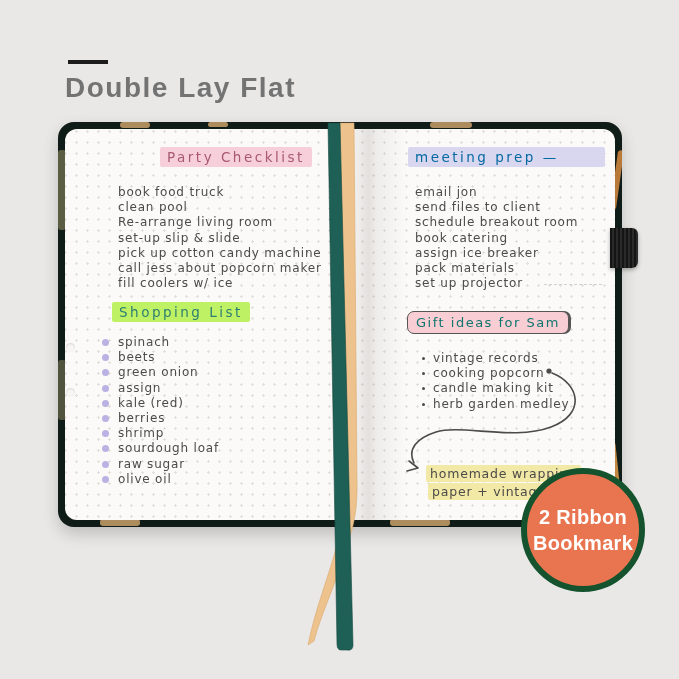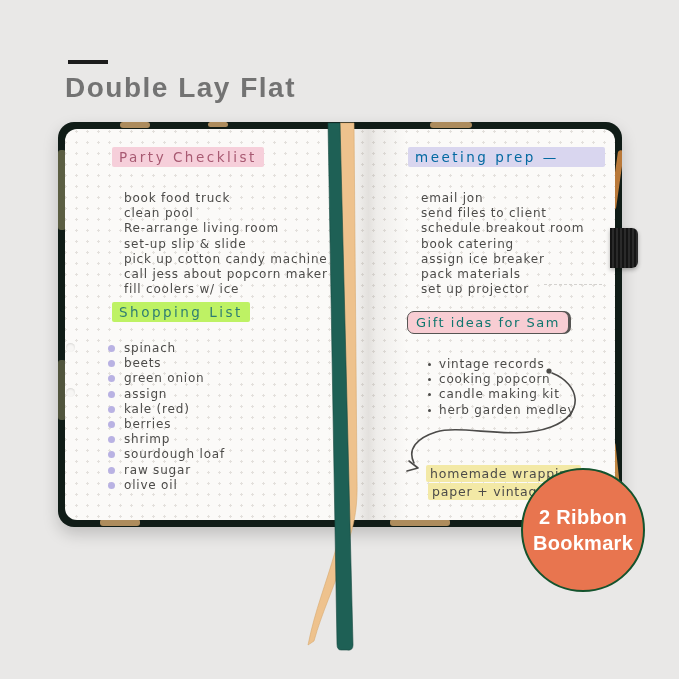--- a/index.html
+++ b/index.html
@@ -35,27 +35,27 @@
     background:linear-gradient(90deg, rgba(90,80,70,0) 0%, rgba(90,80,70,0.08) 40%,
       rgba(90,80,70,0.15) 52%, rgba(90,80,70,0.08) 62%, rgba(90,80,70,0) 100%);
   }
   .emboss-dot{
     position:absolute;width:9px;height:9px;border-radius:50%;
     background:#f7f6f4;box-shadow:inset 0 1px 2px rgba(0,0,0,0.12);
   }
 
   
   .hw{color:#4c4b49;font-family:"DejaVu Sans",sans-serif;letter-spacing:0.8px;}
-  .hw-list{list-style:none;margin:11px;padding:0;font-size:12px;line-height:15.2px;}
+  .hw-list{list-style:none;margin:5px;padding:0;font-size:12px;line-height:15.2px;}
   .hw-list li{white-space:nowrap;}
   .heading{
     font-size:13.5px;letter-spacing:2.5px;white-space:nowrap;
     padding:2px 7px;border-radius:2px;display:inline-block;
   }
-  .party-head{background:#f6cfda;color:#a85a72;}
+  .party-head{background:#f6cfda;color:#a85a72;margin-left:48px;}
   .shopping-head{background:#bef264;color:#2e7d72;}
   .meeting-head{background:#d9d6ef;color:#0369a1;padding-right:46px;}
   .gift-head{
     background:#f8cdd3;color:#0f766e;border:1.6px solid #565553;border-radius:7px;
     font-size:13px;letter-spacing:1.5px;padding:3px 8px;
     box-shadow:2px 0 0 #565553;
   }
   .bullet-list li{position:relative;padding-left:16px;}
   .bullet-list li::before{
     content:"";position:absolute;left:0;top:4px;width:7px;height:7px;border-radius:50%;
@@ -76,21 +76,21 @@
     background:repeating-linear-gradient(90deg,#141414 0 2px,#2a2a2a 2px 4px);
     border-radius:0 6px 6px 0;box-shadow:0 2px 4px rgba(0,0,0,0.3);
   }
 
   
   .overlay-svg{left:0;top:0;width:679px;height:679px;pointer-events:none;}
 
   
   .badge{
     left:521px;top:468px;width:124px;height:124px;border-radius:50%;
-    background:#e8754f;border:2px solid #14532d;box-sizing:border-box;
+    background:#e8754f;border:6px solid #14532d;box-sizing:border-box;
     display:flex;flex-direction:column;align-items:center;justify-content:center;
     color:#ffffff;font-weight:bold;font-size:20px;line-height:26px;
     letter-spacing:0.3px;text-align:center;
   }
 </style>
 </head>
 <body>
 
 <div class="abs title-dash"></div>
 <div class="abs page-title">Double Lay Flat</div>

